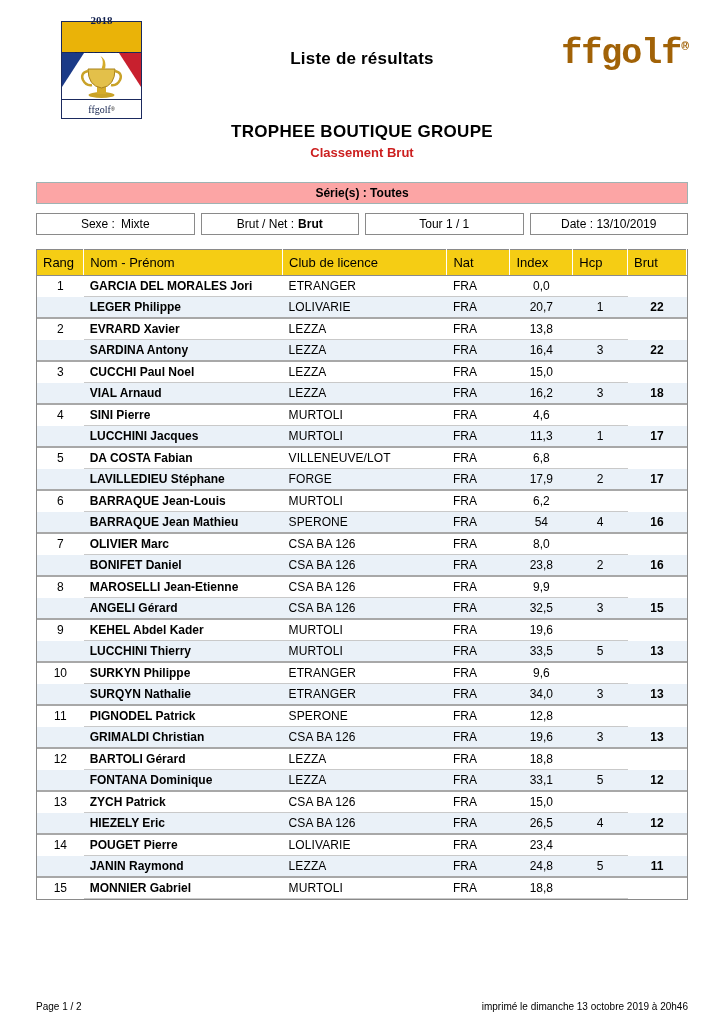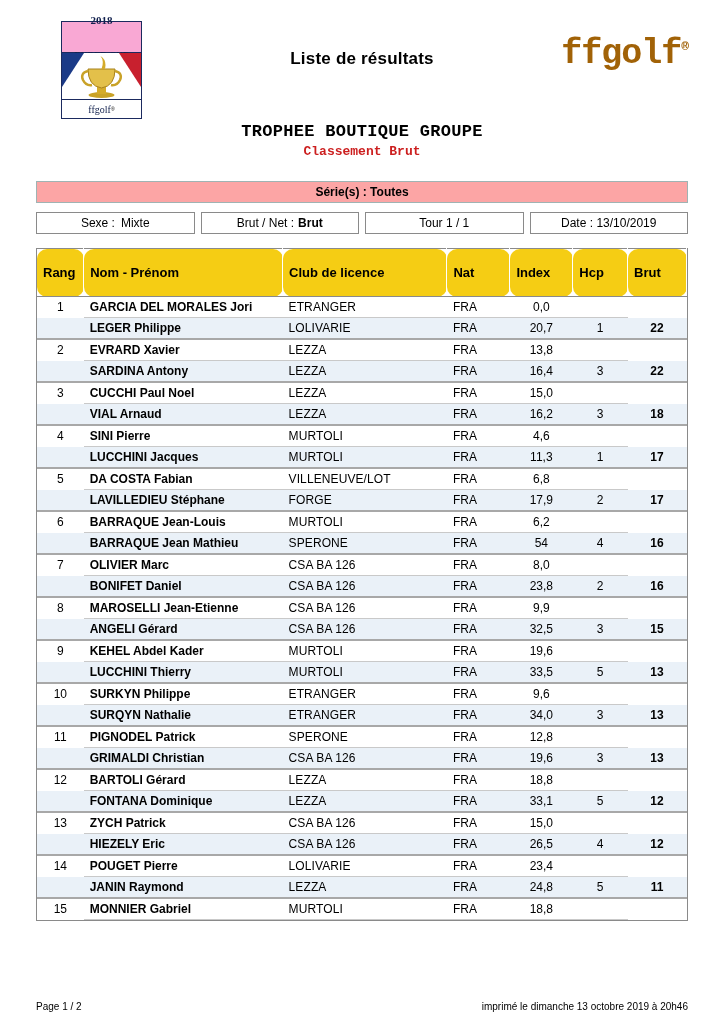--- a/index.html
+++ b/index.html
@@ -12,21 +12,21 @@
   }
   .page{position:relative;width:724px;height:1024px;box-sizing:border-box;}
 
   
   .header{position:relative;height:118px;}
   .rc-logo{
     position:absolute;left:61px;top:21px;width:81px;height:98px;
     border:1px solid #1b2a5e;background:#fff;box-sizing:border-box;
     display:flex;flex-direction:column;
   }
-  .rc-top{height:30px;background:#f9a8d4;display:flex;flex-direction:column;
+  .rc-top{height:30px;background:#eab308;display:flex;flex-direction:column;
     align-items:center;justify-content:center;border-bottom:1px solid #1b2a5e;}
   .rc-year{font-family:"Liberation Serif",serif;font-weight:bold;font-size:11px;line-height:11px;color:#11204d;}
   .rc-name{font-family:"Liberation Serif",serif;font-weight:bold;font-size:9px;line-height:10px;color:#11204d;letter-spacing:.2px;margin-top:24px;}
   .rc-mid{position:relative;flex:1;overflow:hidden;background:#fff;}
   .rc-bot{height:18px;border-top:1px solid #1b2a5e;display:flex;align-items:center;justify-content:center;}
   .rc-bot span{font-family:"Liberation Serif",serif;font-size:10px;color:#11204d;}
   .rc-bot sup{font-size:5px;}
 
   .doc-title{
     position:absolute;left:0;right:0;top:49px;text-align:center;
@@ -37,21 +37,21 @@
     font-family:Liberation Mono, monospace;font-weight:bold;
     font-size:35px;line-height:35px;color:#a16207;
     letter-spacing:-1px;
     margin-left:12px;
   }
   .ffgolf .reg{
     font-size:13px;vertical-align:super;line-height:0;
   }
 
   
-  .comp{text-align:center;margin-top:4px;font-family:Liberation Mono, monospace;}
+  .comp{text-align:center;margin-top:4px;}
   .comp-name{font-size:17px;font-weight:bold;letter-spacing:.3px;}
   .comp-sub{font-size:13px;font-weight:bold;color:#cc1f1f;margin-top:3px;}
 
   
   .serie-bar{
     margin:22px 36px 0 36px;height:22px;
     background:#fca5a5;border:1px solid #9fb3b3;
     box-sizing:border-box;
     display:flex;align-items:center;justify-content:center;
     font-size:12px;font-weight:bold;
@@ -63,25 +63,24 @@
     flex:1;height:22px;border:1px solid #8a8a8a;background:#fff;
     box-sizing:border-box;display:flex;align-items:center;justify-content:center;
     font-size:12px;
   }
   .filter-box b{font-weight:bold;margin-left:4px;}
 
   
   .table-wrap{margin:14px 36px 0 36px;border:1px solid #8a8a8a;border-top:none;box-sizing:border-box;}
   table.results{width:100%;border-collapse:collapse;table-layout:fixed;}
   table.results th{
-    background:#f5cd14;font-size:13px;font-weight:bold;text-align:left;
-    padding:16px 6px;border-right:1px solid #fff;
+    background:#f5cd14;font-size:13px;font-weight:normal;text-align:left;
+    padding:5px 6px;border-right:1px solid #fff;
     border-top:1px solid #8a8a8a;border-bottom:1px solid #8a8a8a;
     box-sizing:border-box;
-    border-radius:10px;
   }
   th.c-rang{width:46px;text-align:center;}
   th.c-nom{width:196px;}
   th.c-club{width:162px;}
   th.c-nat{width:62px;text-align:center;}
   th.c-index{width:62px;text-align:center;}
   th.c-hcp{width:54px;text-align:center;}
   th.c-brut{width:58px;text-align:center;border-right:none;}
 
   table.results td{

